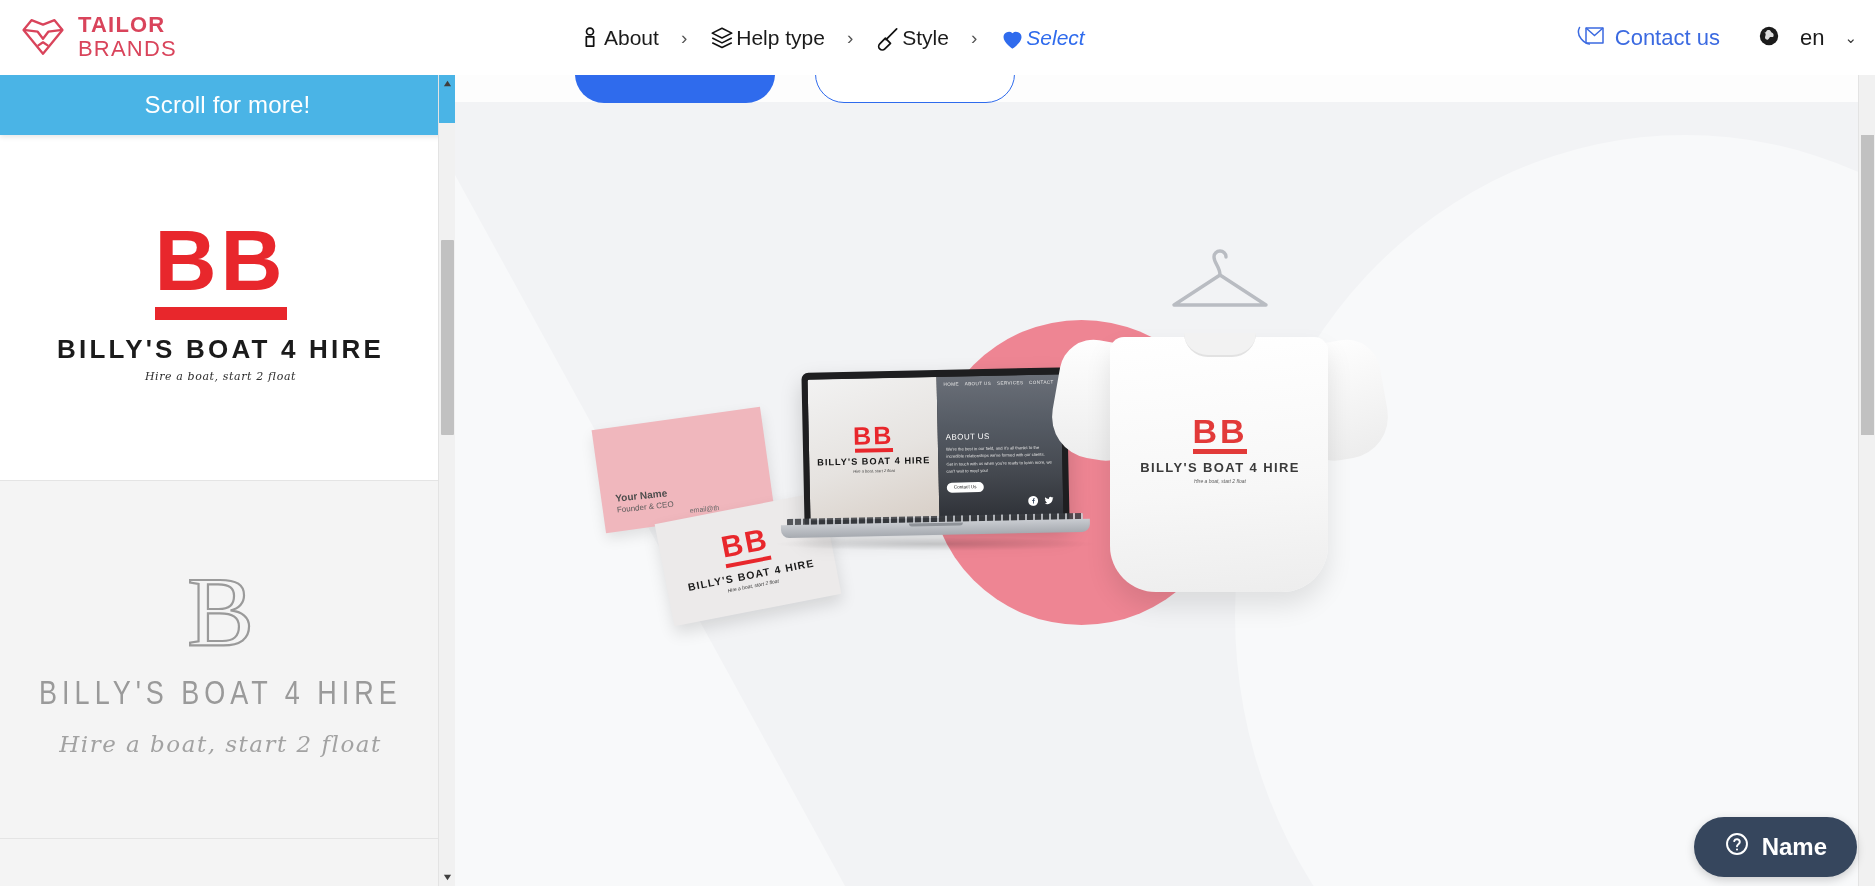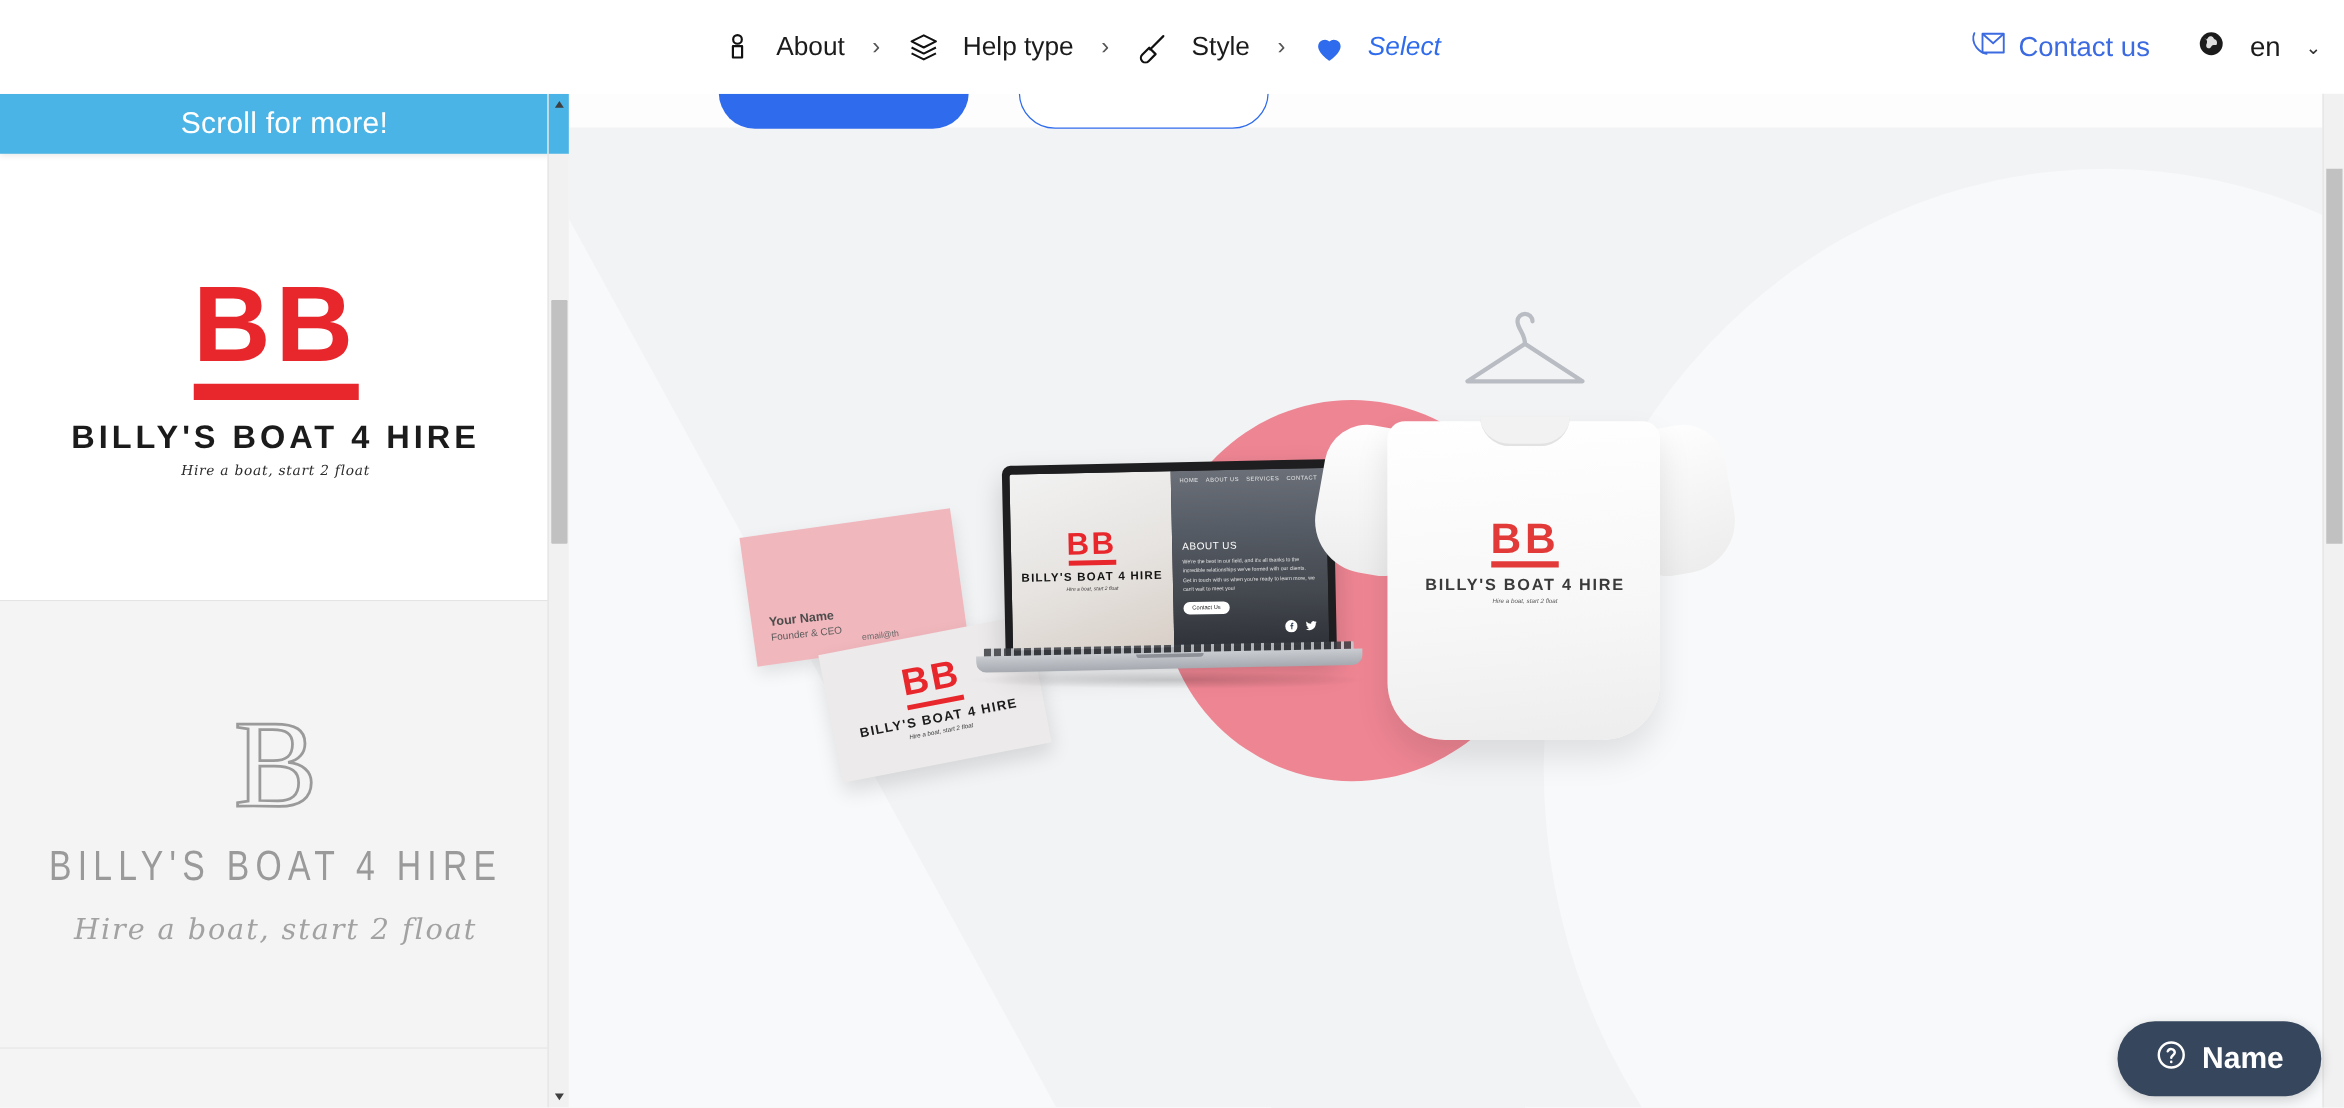--- a/index.html
+++ b/index.html
@@ -24,40 +24,40 @@
   .brand-text .l1, .brand-text .l2 {
     display: block; color: #d9445b; letter-spacing: 1.2px;
   }
   .brand-text .l1 { font-size: 22px; font-weight: 700; }
   .brand-text .l2 { font-size: 22px; font-weight: 400; margin-top: 2px; }
 
   .steps {
     position: absolute; left: 575px; top: 0; height: 75px;
     display: flex; align-items: center; gap: 0px;
   }
-  .step { display: flex; align-items: center; gap: 18px; padding: 0 2px; cursor: pointer; }
+  .step { display: flex; align-items: center; gap: 1px; padding: 0 2px; cursor: pointer; }
   .step-label { font-size: 21px; color: #1b1b1b; }
   .step.active .step-label { color: #2f6bed; font-style: italic; }
   .step-chevron { font-size: 19px; color: #555; margin: 0 20px; }
   .step-ico { width: 26px; height: 26px; display: block; }
 
   .right-actions { position: absolute; right: 18px; top: 0; height: 75px; display: flex; align-items: center; gap: 38px; }
   .contact { display: flex; align-items: center; gap: 10px; cursor: pointer; }
   .contact-label { font-size: 22px; color: #3b6ae1; }
   .lang { display: flex; align-items: center; gap: 20px; cursor: pointer; }
   .lang-label { font-size: 22px; color: #1b1b1b; }
   .lang-caret { font-size: 15px; color: #333; }
 
   
   .sidebar {
     position: absolute; left: 0; top: 75px; width: 455px; height: 811px;
     background: #f4f4f4; overflow: hidden;
   }
   .scroll-banner {
-    position: absolute; top: 0; left: 0; width: 455px; height: 48px;
+    position: absolute; top: 0; left: 0; width: 455px; height: 60px;
     background: #4ab4e6; color: #fff;
     display: flex; align-items: center; justify-content: center;
     font-size: 24px; font-weight: 400; letter-spacing: .2px;
     z-index: 6;
     box-shadow: 0 2px 5px rgba(0,0,0,.10);
   }
   .logo-list { position: absolute; top: 48px; left: 0; width: 441px; }
   .logo-card {
     width: 441px; height: 358px;
     display: flex; flex-direction: column; align-items: center; justify-content: center;
@@ -270,20 +270,33 @@
     position: absolute; right: 0; top: 75px; width: 17px; height: 811px;
     background: #f1f1f1; border-left: 1px solid #e3e3e3; z-index: 45;
   }
   .main-sb .thumb { position: absolute; left: 2px; top: 60px; width: 13px; height: 300px; background: #c1c1c1; }
 </style>
 </head>
 <body>
 
 <div class="topbar">
 
+  <div class="brand">
+    <span class="brand-mark">
+      <svg viewBox="0 0 52 52" width="46" height="46" fill="none" stroke="#d9445b" stroke-width="2.6">
+        <path d="M4 18 L13 7 L26 12 L39 7 L48 18 L26 45 Z" stroke-linejoin="round"></path>
+        <path d="M4 18 L20 20 L26 28 L32 20 L48 18" stroke-linejoin="round"></path>
+        <path d="M20 36 L26 32 L32 36" stroke-linejoin="round"></path>
+      </svg>
+    </span>
+    <span class="brand-text">
+      <span class="l1">TAILOR</span>
+      <span class="l2">BRANDS</span>
+    </span>
+  </div>
 
   <div class="steps">
 
     <div class="step">
       <span class="step-ico">
         <svg viewBox="0 0 24 24" width="26" height="26" fill="none" stroke="#111" stroke-width="1.6">
           <circle cx="12" cy="6" r="3.2"></circle>
             <path d="M8.6 11h6.8v8.4H8.6z" stroke-linejoin="round"></path>
         </svg>
       </span>

